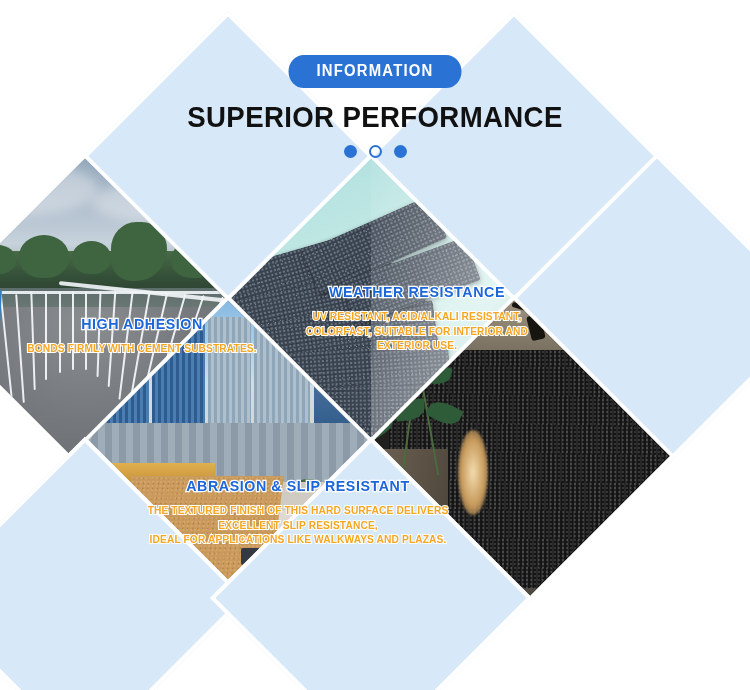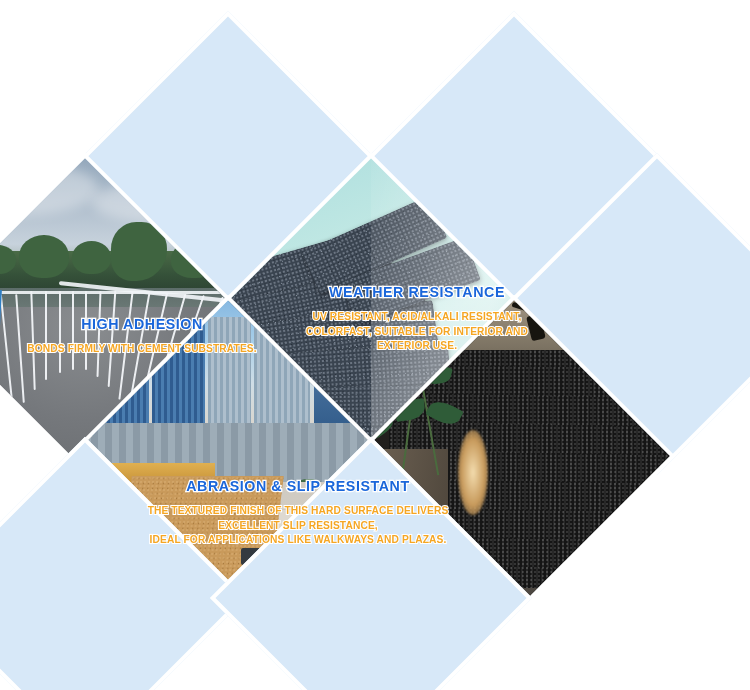--- a/index.html
+++ b/index.html
@@ -330,20 +330,29 @@
           <div class="pot"></div>
           <div class="floor"></div>
         </div>
       </div>
     </div>
 
     <div class="cell blank" style="left:-29px; top:484px;"></div>
     <div class="cell blank" style="left:257px; top:484px;"></div>
   </div>
 
+  <div class="header">
+    <div class="badge">INFORMATION</div>
+    <div class="main-title">SUPERIOR PERFORMANCE</div>
+    <div class="dots">
+      <span class="dot"></span>
+      <span class="dot hollow"></span>
+      <span class="dot"></span>
+    </div>
+  </div>
 
   <div class="panel-text" id="tx-1">
     <div class="p-title">HIGH ADHESION</div>
     <div class="p-body">BONDS FIRMLY WITH CEMENT SUBSTRATES.</div>
   </div>
 
   <div class="panel-text" id="tx-3">
     <div class="p-title">ABRASION &amp; SLIP RESISTANT</div>
     <div class="p-body">THE TEXTURED FINISH OF THIS HARD SURFACE DELIVERS
 EXCELLENT SLIP RESISTANCE,

